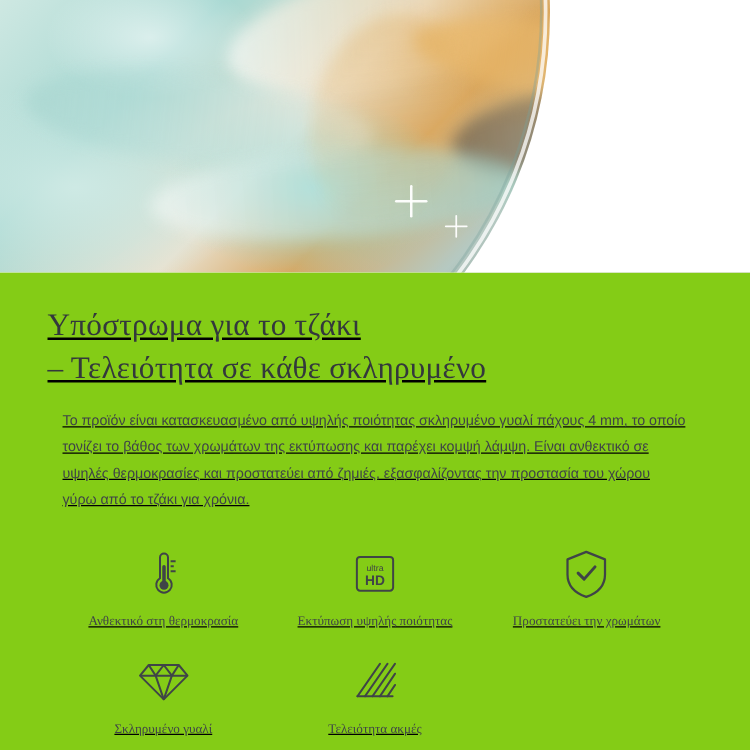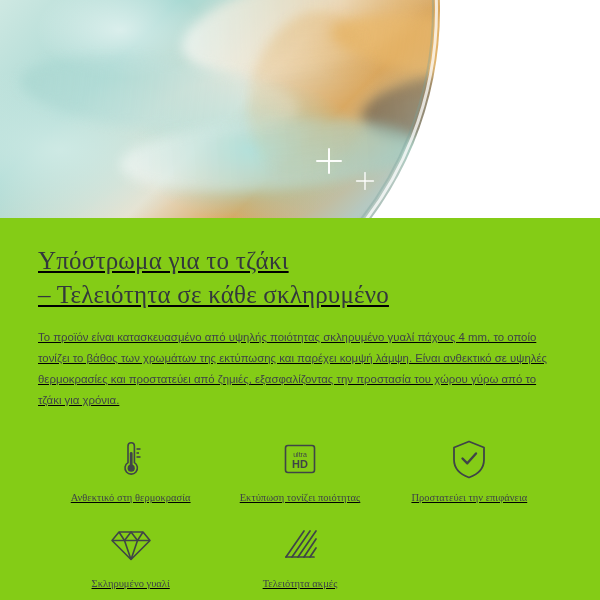--- a/index.html
+++ b/index.html
@@ -123,21 +123,21 @@
     font-weight: 400;
     margin: 0 0 16px 0;
     letter-spacing: 0.2px;
   }
   .headline .line2 { display: block; }
   .body-copy {
     font-family: "Liberation Sans", sans-serif;
     font-size: 11.4px;
     line-height: 1.85;
     color: #3f4447;
-    margin: 0;
+    margin: 12px;
     max-width: 524px;
   }
 
   
   .features {
     display: grid;
     grid-template-columns: repeat(3, 1fr);
     row-gap: 4px;
     margin-top: 22px;
     padding: 0 8px;
@@ -213,31 +213,31 @@
       </div>
 
       <div class="feature">
         <div class="feature-icon">
           <svg width="40" height="40" viewBox="0 0 40 40">
             <rect x="5.5" y="6.5" width="29" height="27" rx="2.5" fill="none" stroke="#3f4447" stroke-width="1.6"></rect>
             <text x="20" y="18" text-anchor="middle" font-family="Liberation Sans, sans-serif" font-size="7" fill="#3f4447">ultra</text>
             <text x="20" y="29" text-anchor="middle" font-family="Liberation Sans, sans-serif" font-size="11" font-weight="bold" fill="#3f4447">HD</text>
           </svg>
         </div>
-        <div class="feature-label">Εκτύπωση τονίζει ποιότητας</div>
+        <div class="feature-label">Εκτύπωση υψηλής ποιότητας</div>
       </div>
 
       <div class="feature">
         <div class="feature-icon">
           <svg width="38" height="42" viewBox="0 0 38 42">
             <path d="M19 3.5 L34 9.5 V21.5 C34 30.5 27.5 36.5 19 39.5 C10.5 36.5 4 30.5 4 21.5 V9.5 Z" fill="none" stroke="#3f4447" stroke-width="1.8" stroke-linejoin="round"></path>
             <path d="M12.5 20.5 L17.3 25.3 L26 15.5" fill="none" stroke="#3f4447" stroke-width="2.4" stroke-linecap="round" stroke-linejoin="round"></path>
           </svg>
         </div>
-        <div class="feature-label">Προστατεύει την επιφάνεια</div>
+        <div class="feature-label">Προστατεύει την χρωμάτων</div>
       </div>
 
       <div class="feature">
         <div class="feature-icon">
           <svg width="42" height="36" viewBox="0 0 42 36">
             <g fill="none" stroke="#3f4447" stroke-width="1.6" stroke-linejoin="round">
               <path d="M9 5 H33 L40 13.5 L21 32.5 L2 13.5 Z"></path>
               <path d="M2 13.5 H40"></path>
               <path d="M9 5 L14.5 13.5 L21 32.5"></path>
               <path d="M33 5 L27.5 13.5 L21 32.5"></path>

